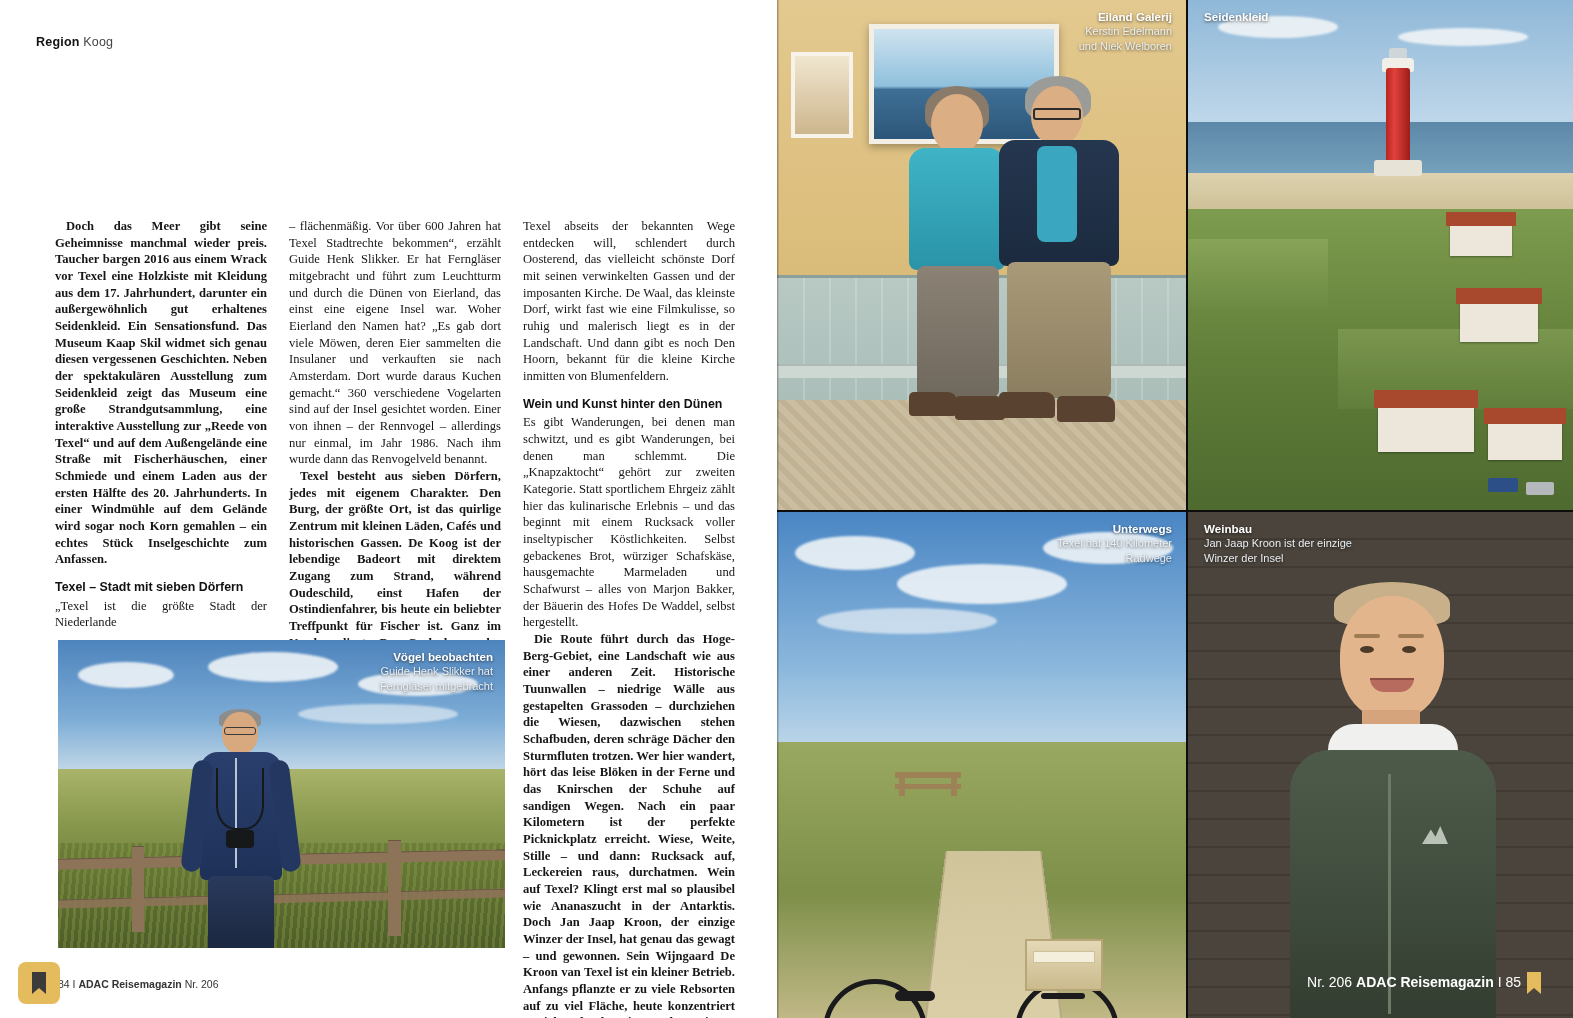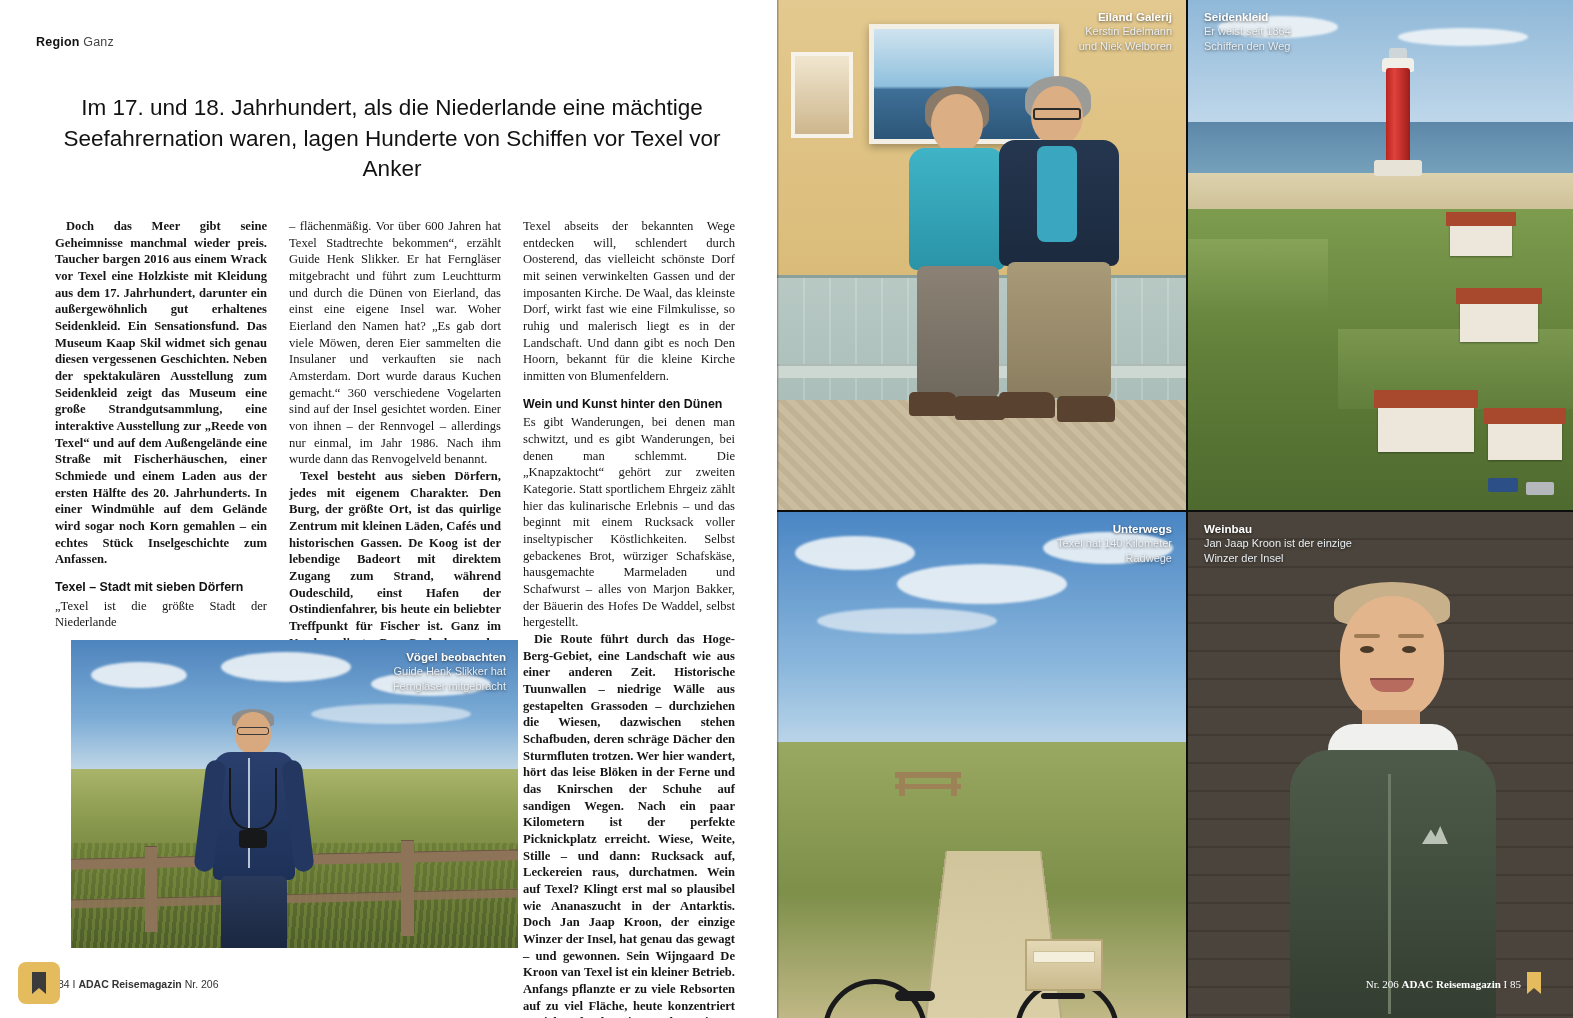--- a/index.html
+++ b/index.html
@@ -49,21 +49,20 @@
     font-weight:bold; font-size:12.4px;
     margin:11px 0 2px 0; color:#111;
   }
 
   
   .photo-birder {
     position:absolute; left:58px; top:640px;
     width:447px; height:308px;
     overflow:hidden;
     background:linear-gradient(180deg,#5f93c4 0%,#8fbede 34%,#b9cfa0 50%,#6f8a48 72%,#4c5f34 100%);
-    margin-left:13px;
   }
   .birder-sky {
     position:absolute; left:0; top:0; width:100%; height:46%;
     background:linear-gradient(180deg,#4e84bd 0%,#7cacd6 55%,#cfe0ea 100%);
   }
   .cloud {
     position:absolute; background:#f2f6f8; border-radius:50%;
     opacity:.88; filter:blur(1px);
   }
   .birder-dune {
@@ -328,22 +327,22 @@
   }
 
   
   .tile .cap-overlay { position:absolute; }
   .cap-tr { right:0; top:0; padding:10px 14px 12px 14px; text-align:right; }
   .cap-tl { left:0; top:0; padding:10px 14px 12px 16px; text-align:left; }
   .cap-br { right:0; bottom:44px; padding:10px 14px 12px 14px; text-align:right; }
 
   .folio-right {
     position:absolute; right:52px; bottom:28px;
-    font-family:Liberation Serif, serif;
-    font-size:11px; color:#fff; z-index:8;
+    font-family:Liberation Sans, sans-serif;
+    font-size:14px; color:#fff; z-index:8;
   }
   .folio-right b { font-weight:bold; }
 
   
   .bm {
     position:absolute; width:42px; height:42px; border-radius:8px;
     display:flex; align-items:center; justify-content:center;
     z-index:20;
   }
   .bm-left { left:18px; bottom:14px; background:#e4bc5e; }
@@ -357,24 +356,23 @@
 </style>
 </head>
 <body>
 
 <div class="spread">
 
   <div class="page-left">
 
     <div class="region-line">
       <span class="kicker">Region</span>
-      <span class="kicker-sub">Ganz</span>
-    </div>
-
-    <div class="headline">Im 17. und 18. Jahrhundert, als die Niederlande eine mächtige Seefahrernation waren, lagen Hunderte von Schiffen vor Texel vor Anker</div>
+      <span class="kicker-sub">Koog</span>
+    </div>
+
 
     <div class="cols">
 
       <div class="col">
         <p class="indent">Doch das Meer gibt seine Geheimnisse manchmal wieder preis. Taucher bargen 2016 aus einem Wrack vor Texel eine Holzkiste mit Kleidung aus dem 17. Jahrhundert, darunter ein außergewöhnlich gut erhaltenes Seidenkleid. Ein Sensationsfund. Das Museum Kaap Skil widmet sich genau diesen vergessenen Geschichten. Neben der spektakulären Ausstellung zum Seidenkleid zeigt das Museum eine große Strandgutsammlung, eine interaktive Ausstellung zur „Reede von Texel“ und auf dem Außengelände eine Straße mit Fischerhäuschen, einer Schmiede und einem Laden aus der ersten Hälfte des 20. Jahrhunderts. In einer Windmühle auf dem Gelände wird sogar noch Korn gemahlen – ein echtes Stück Inselgeschichte zum Anfassen.</p>
         <div class="subhead">Texel – Stadt mit sieben Dörfern</div>
         <p>„Texel ist die größte Stadt der Niederlande</p>
       </div>
 
       <div class="col">
@@ -492,22 +490,20 @@
       <div class="roof" style="left:268px;top:288px;width:86px;height:16px;"></div>
       <div class="house" style="left:190px;top:404px;width:96px;height:48px;"></div>
       <div class="roof" style="left:186px;top:390px;width:104px;height:18px;"></div>
       <div class="house" style="left:300px;top:420px;width:74px;height:40px;"></div>
       <div class="roof" style="left:296px;top:408px;width:82px;height:16px;"></div>
       <div class="car" style="left:300px;top:478px;width:30px;height:14px;background:#2b4f86;"></div>
       <div class="car" style="left:338px;top:482px;width:28px;height:13px;background:#b4b8bd;"></div>
 
       <div class="cap-overlay cap-tl">
         <div class="cap-title">Seidenkleid</div>
-        <div class="cap-text" style="white-space:pre-line">Er weist seit 1864
-Schiffen den Weg</div>
       </div>
     </div>
 
     <div class="tile tC">
       <div class="bp-sky">
         <div class="cloud" style="left:18px;top:24px;width:120px;height:34px;"></div>
         <div class="cloud" style="left:120px;top:52px;width:170px;height:40px;"></div>
         <div class="cloud" style="left:266px;top:20px;width:130px;height:32px;"></div>
         <div class="cloud" style="left:40px;top:96px;width:180px;height:26px;opacity:.65;"></div>
       </div>

